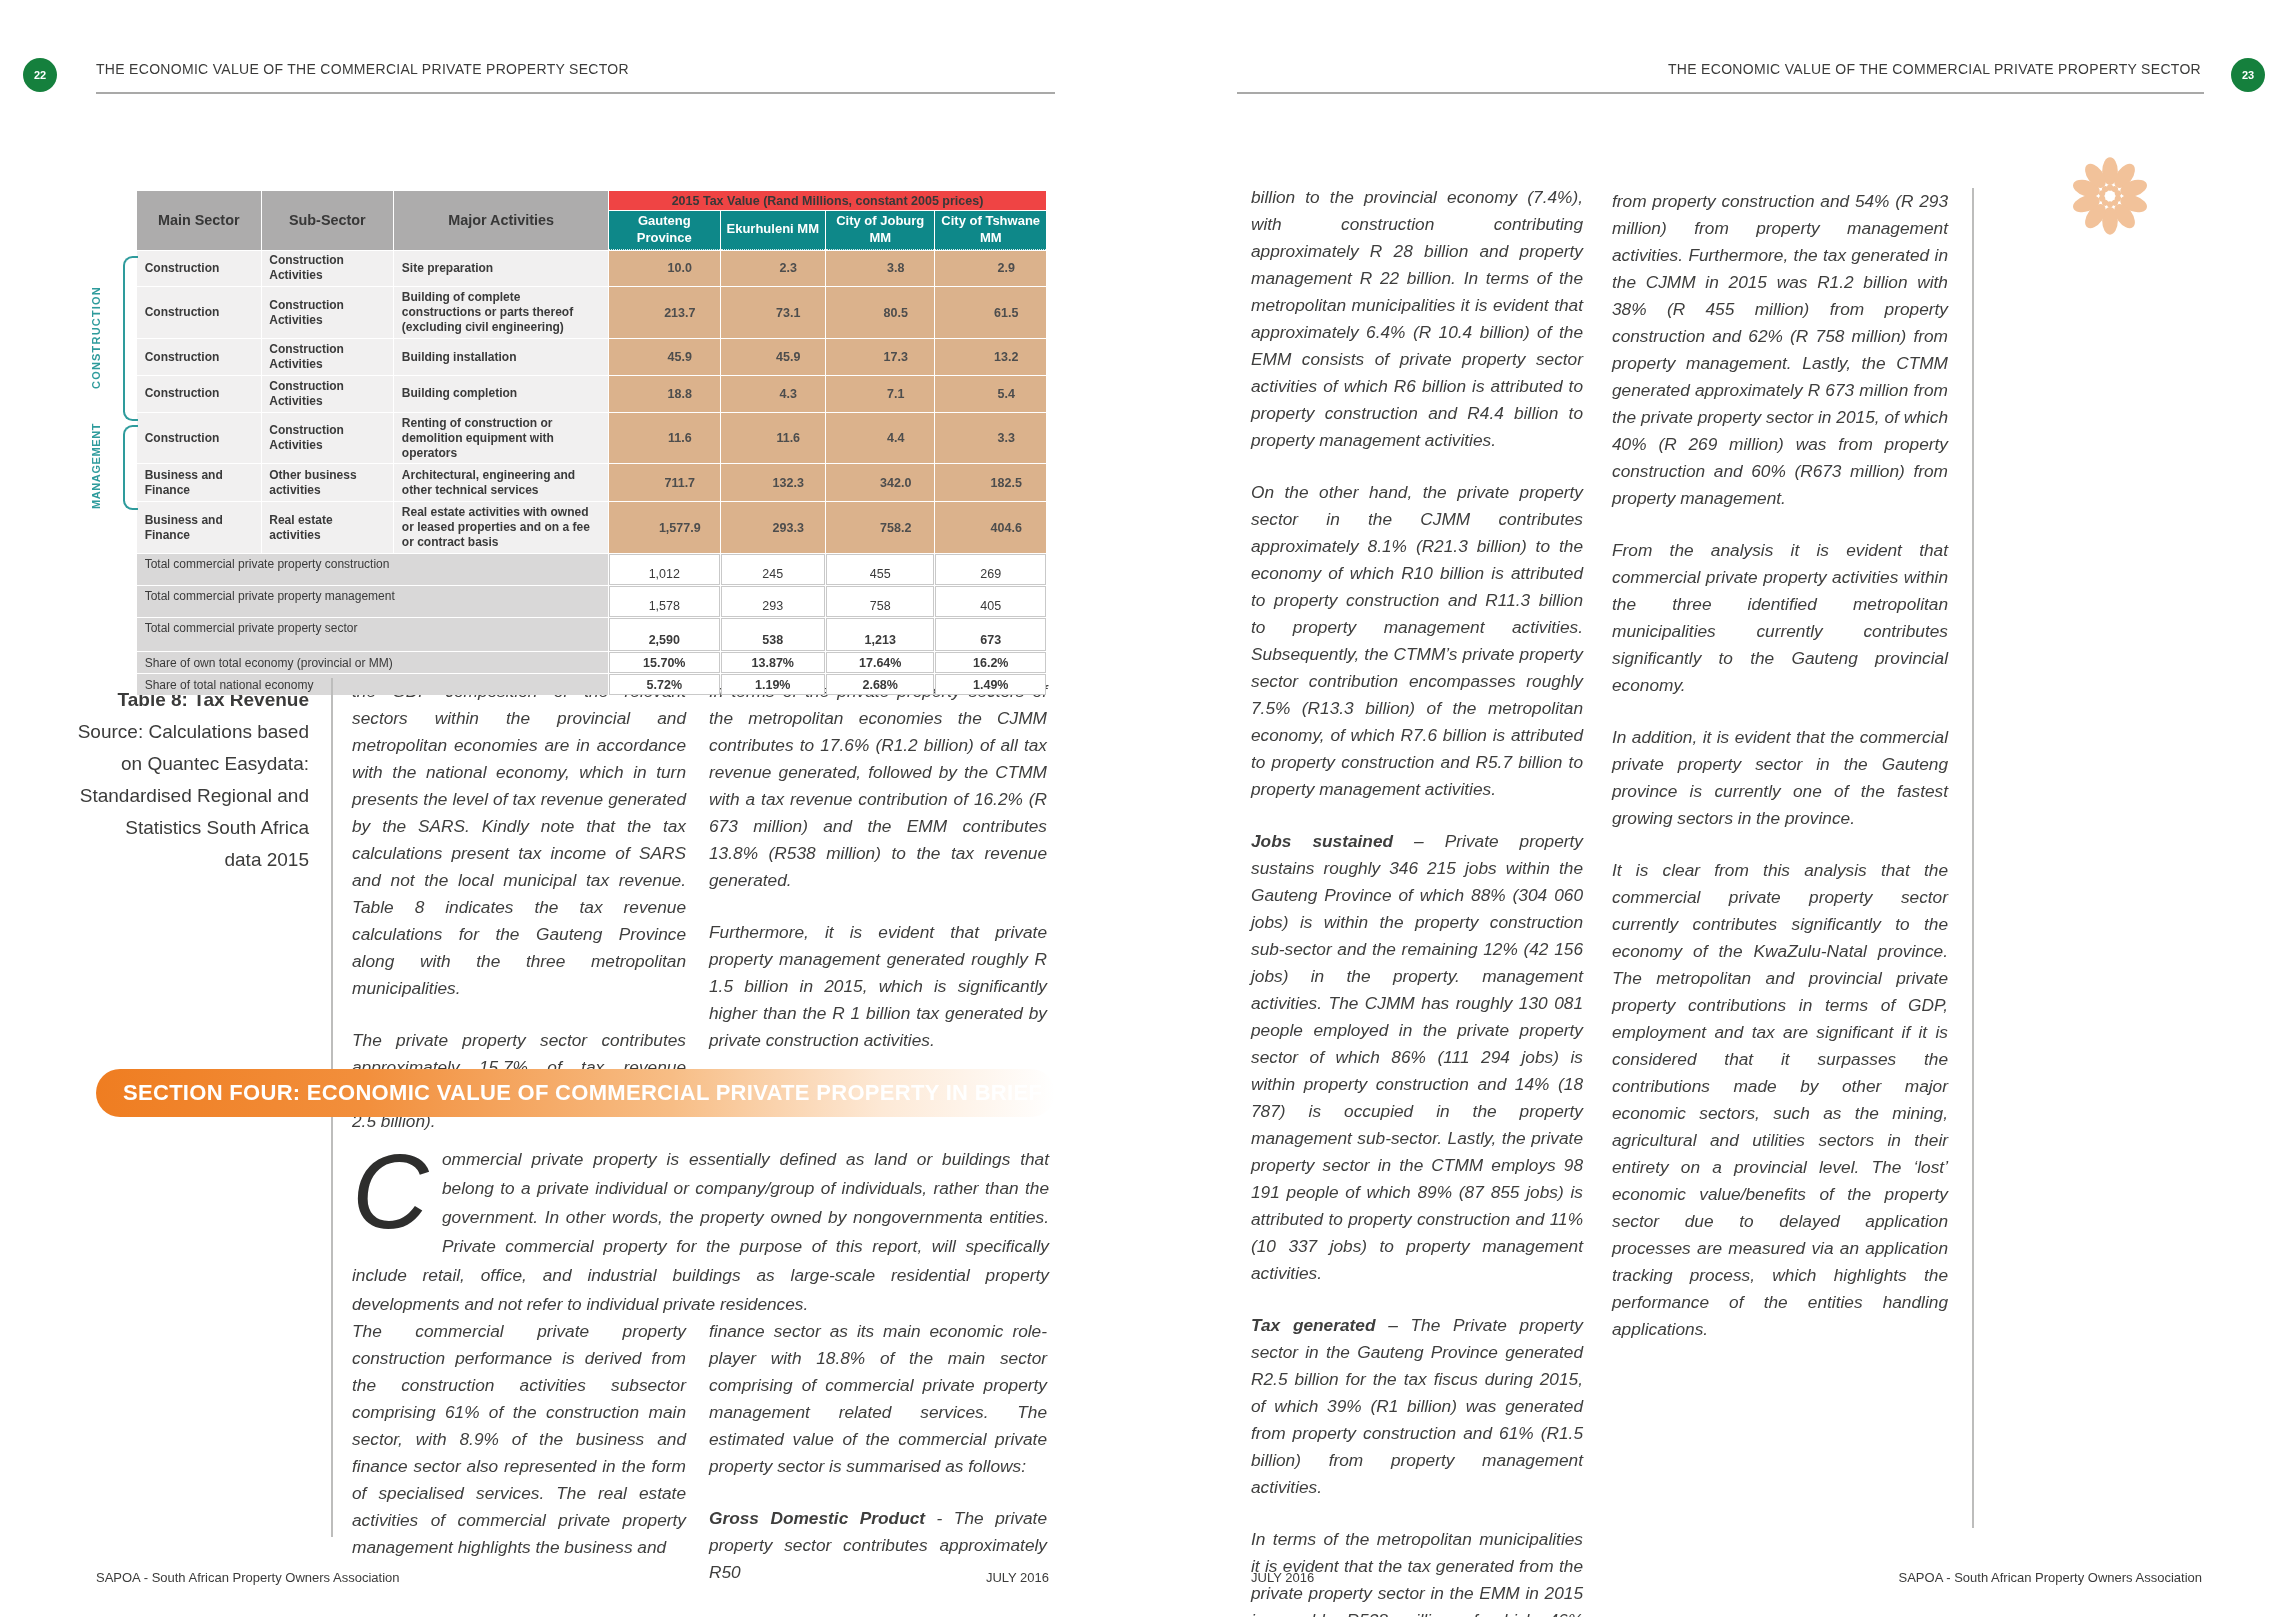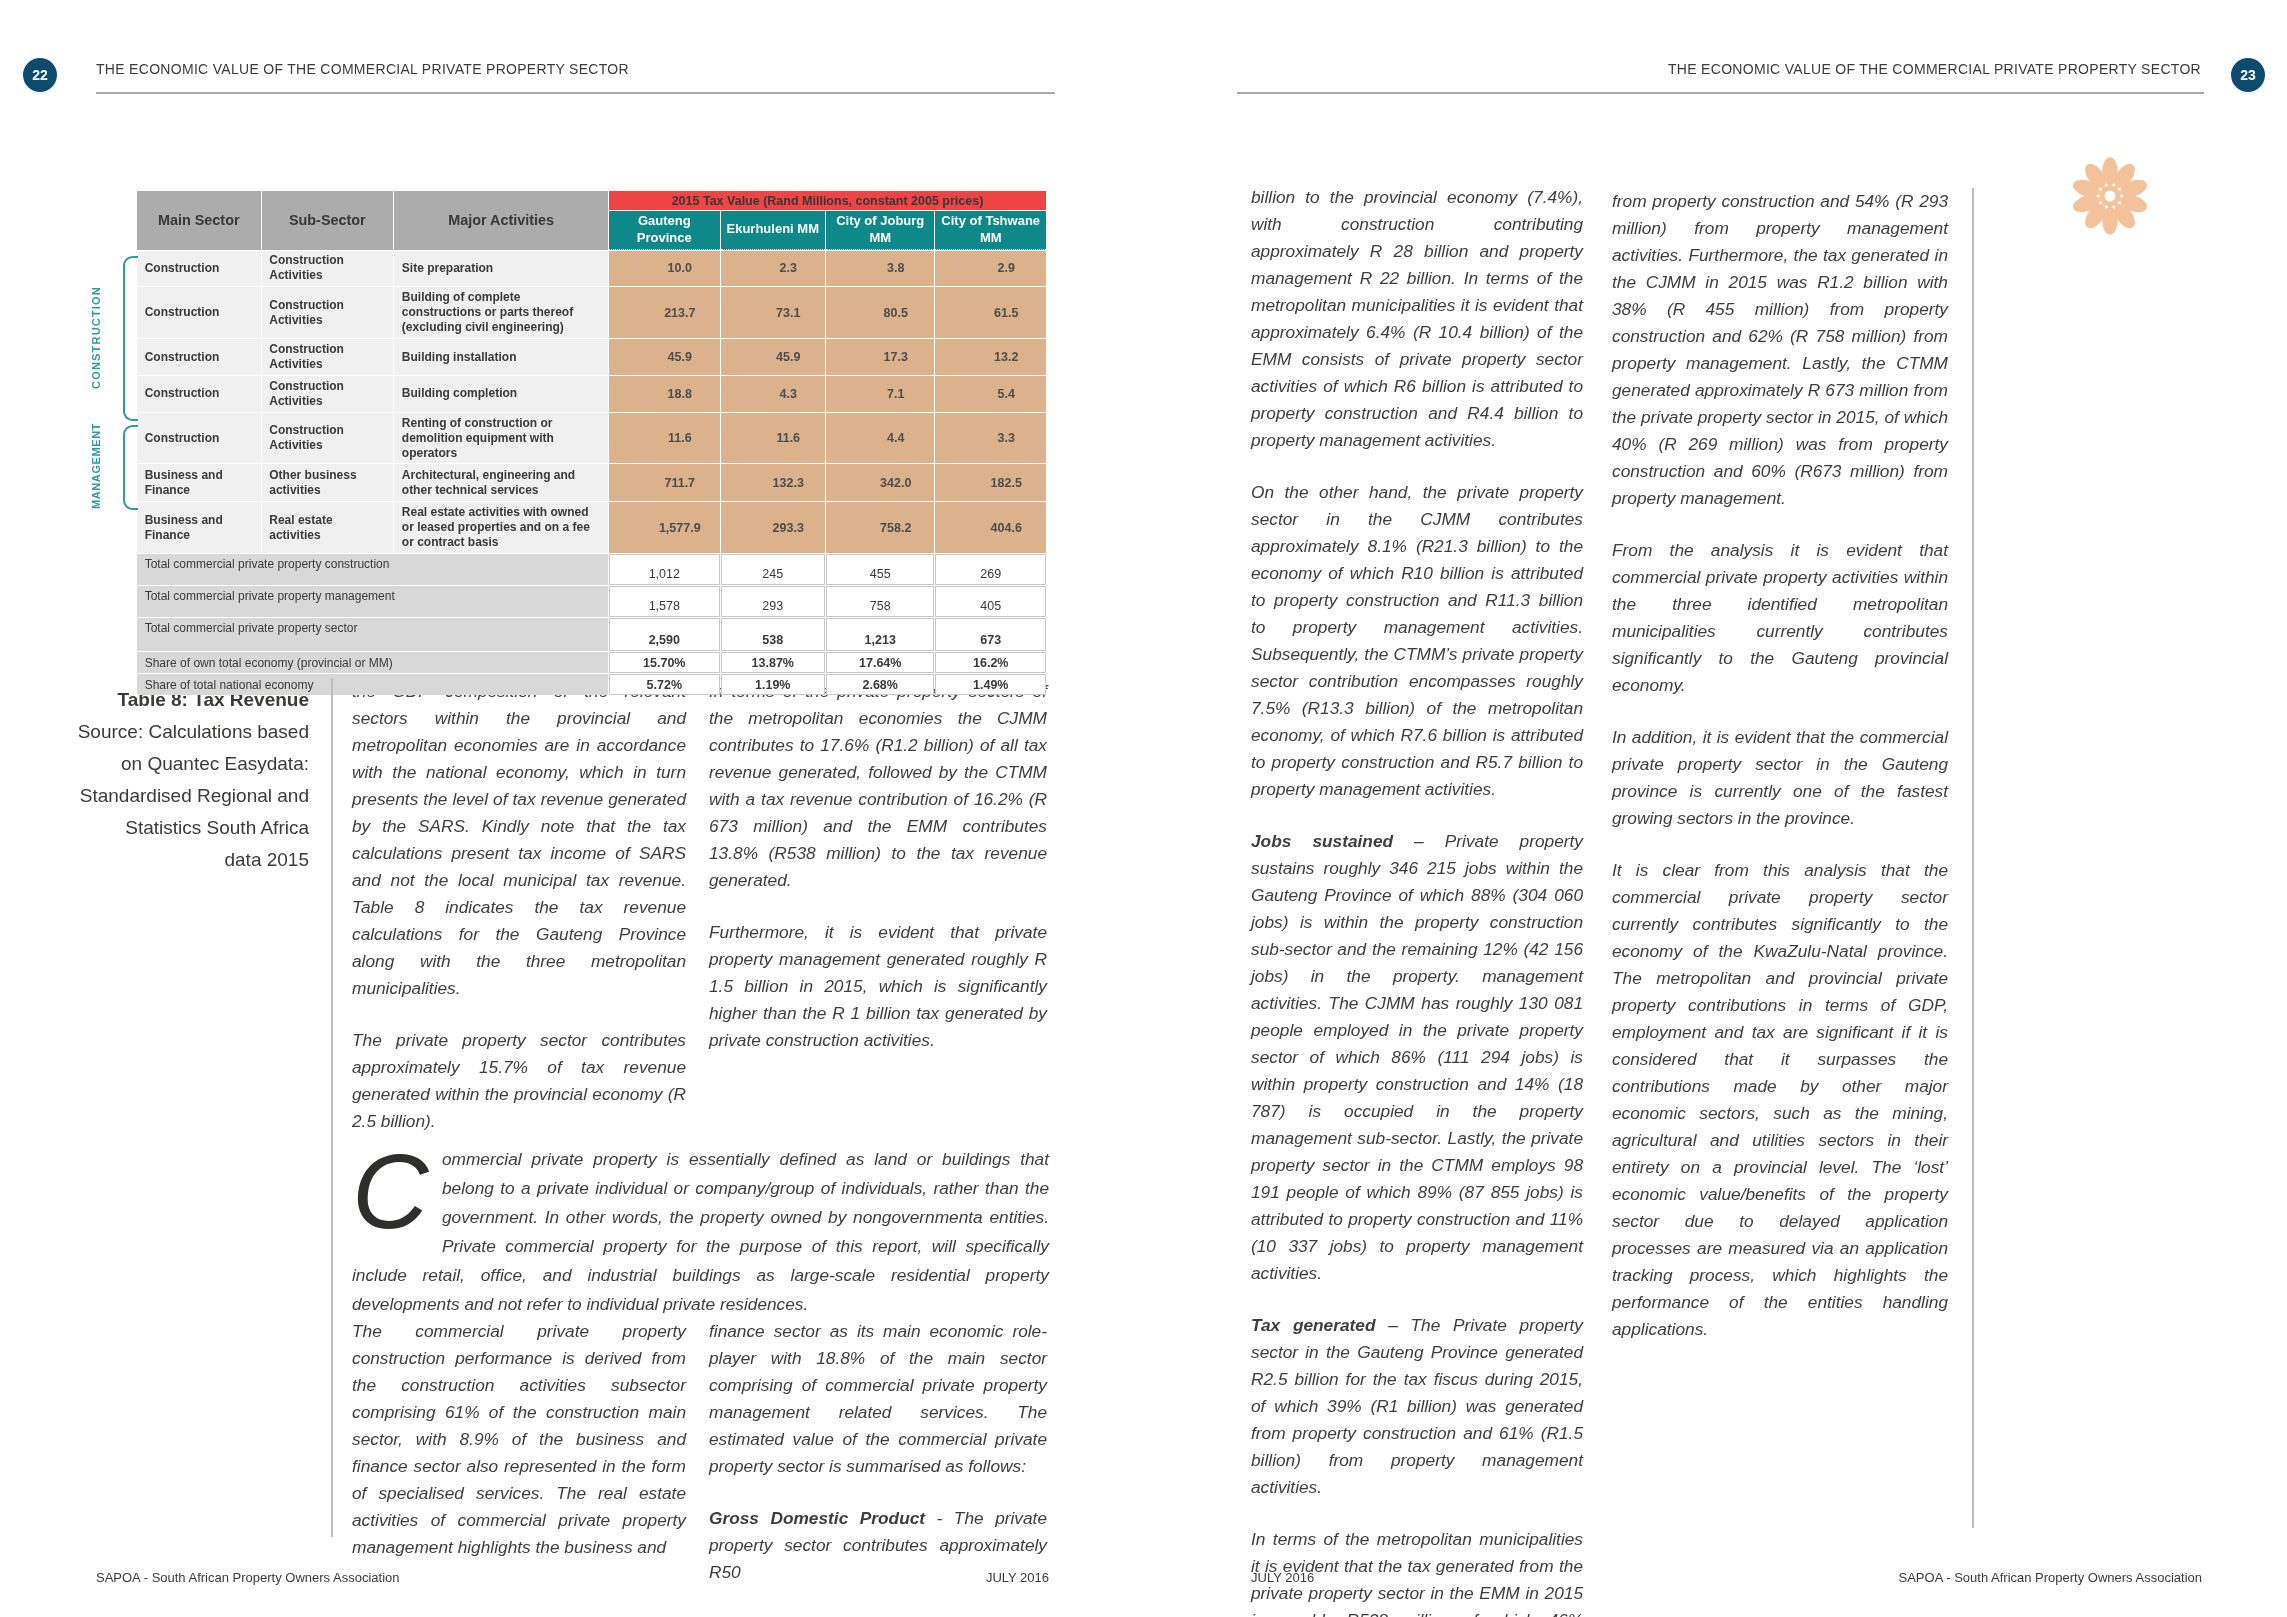--- a/index.html
+++ b/index.html
@@ -1,21 +1,21 @@
 <!DOCTYPE html>
 <html><head>
 <meta charset="utf-8">
 <style>
   html,body{margin:0;padding:0;background:#ffffff;}
   .canvas{position:relative;width:2287px;height:1618px;background:#ffffff;overflow:hidden;
           font-family:"Liberation Sans", sans-serif;color:#3E3E3D;}
 
   
-  .hdr-circle{position:absolute;width:34px;height:34px;border-radius:50%;background:#0c4a6e;
-              color:#fff;font-weight:bold;font-size:14px;display:flex;align-items:center;justify-content:center;text-align:right;}
+  .hdr-circle{position:absolute;width:34px;height:34px;border-radius:50%;background:#15803d;
+              color:#fff;font-weight:bold;font-size:11px;display:flex;align-items:center;justify-content:center;text-align:right;}
   .hdr-title{position:absolute;font-size:14px;font-weight:normal;color:#3B3B3A;letter-spacing:0.3px;white-space:nowrap;}
   .hdr-rule{position:absolute;height:1.9px;background:#A9A9A8;}
 
   
   .body-col{position:absolute;text-align:justify;font-size:17.3px;line-height:27px;color:#3E3E3D;}
   .body-col p{margin:0 0 25px 0;font-style:italic;}
   .lead{font-weight:bold;}
 
   .caption{position:absolute;left:77px;top:684px;width:232px;text-align:right;font-size:19px;
            line-height:32px;color:#3B3B3A;}
@@ -262,20 +262,23 @@
 
   <div class="body-col" style="left:352px;top:678px;width:334px;">
     <p>the GDP composition of the relevant sectors within the provincial and metropolitan economies are in accordance with the national economy, which in turn presents the level of tax revenue generated by the SARS. Kindly note that the tax calculations present tax income of SARS and not the local municipal tax revenue. Table 8 indicates the tax revenue calculations for the Gauteng Province along with the three metropolitan municipalities.</p>
     <p>The private property sector contributes approximately 15.7% of tax revenue generated within the provincial economy (R 2.5 billion).</p>
   </div>
   <div class="body-col" style="left:709px;top:678px;width:338px;">
     <p>In terms of the private property sectors of the metropolitan economies the CJMM contributes to 17.6% (R1.2 billion) of all tax revenue generated, followed by the CTMM with a tax revenue contribution of 16.2% (R 673 million) and the EMM contributes 13.8% (R538 million) to the tax revenue generated.</p>
     <p>Furthermore, it is evident that private property management generated roughly R 1.5 billion in 2015, which is significantly higher than the R 1 billion tax generated by private construction activities.</p>
   </div>
 
+  <div class="banner">
+    <span>SECTION FOUR: ECONOMIC VALUE OF COMMERCIAL PRIVATE PROPERTY IN BRIEF</span>
+  </div>
 
   <div class="body-col" style="left:352px;top:1145px;width:697px;line-height:29px;">
     <p><span class="dropcap">C</span><span>ommercial private property is essentially defined as land or buildings that belong to a private individual or company/group of individuals, rather than the government. In other words, the property owned by nongovernmenta entities. Private commercial property for the purpose of this report, will specifically include retail, office, and industrial buildings as large-scale residential property developments and not refer to individual private residences.</span></p>
   </div>
 
   <div class="body-col" style="left:352px;top:1318px;width:334px;">
     <p>The commercial private property construction performance is derived from the construction activities subsector comprising 61% of the construction main sector, with 8.9% of the business and finance sector also represented in the form of specialised services. The real estate activities of commercial private property management highlights the business and</p>
   </div>
   <div class="body-col" style="left:709px;top:1318px;width:338px;">
     <p>finance sector as its main economic role-player with 18.8% of the main sector comprising of commercial private property management related services. The estimated value of the commercial private property sector is summarised as follows:</p>

